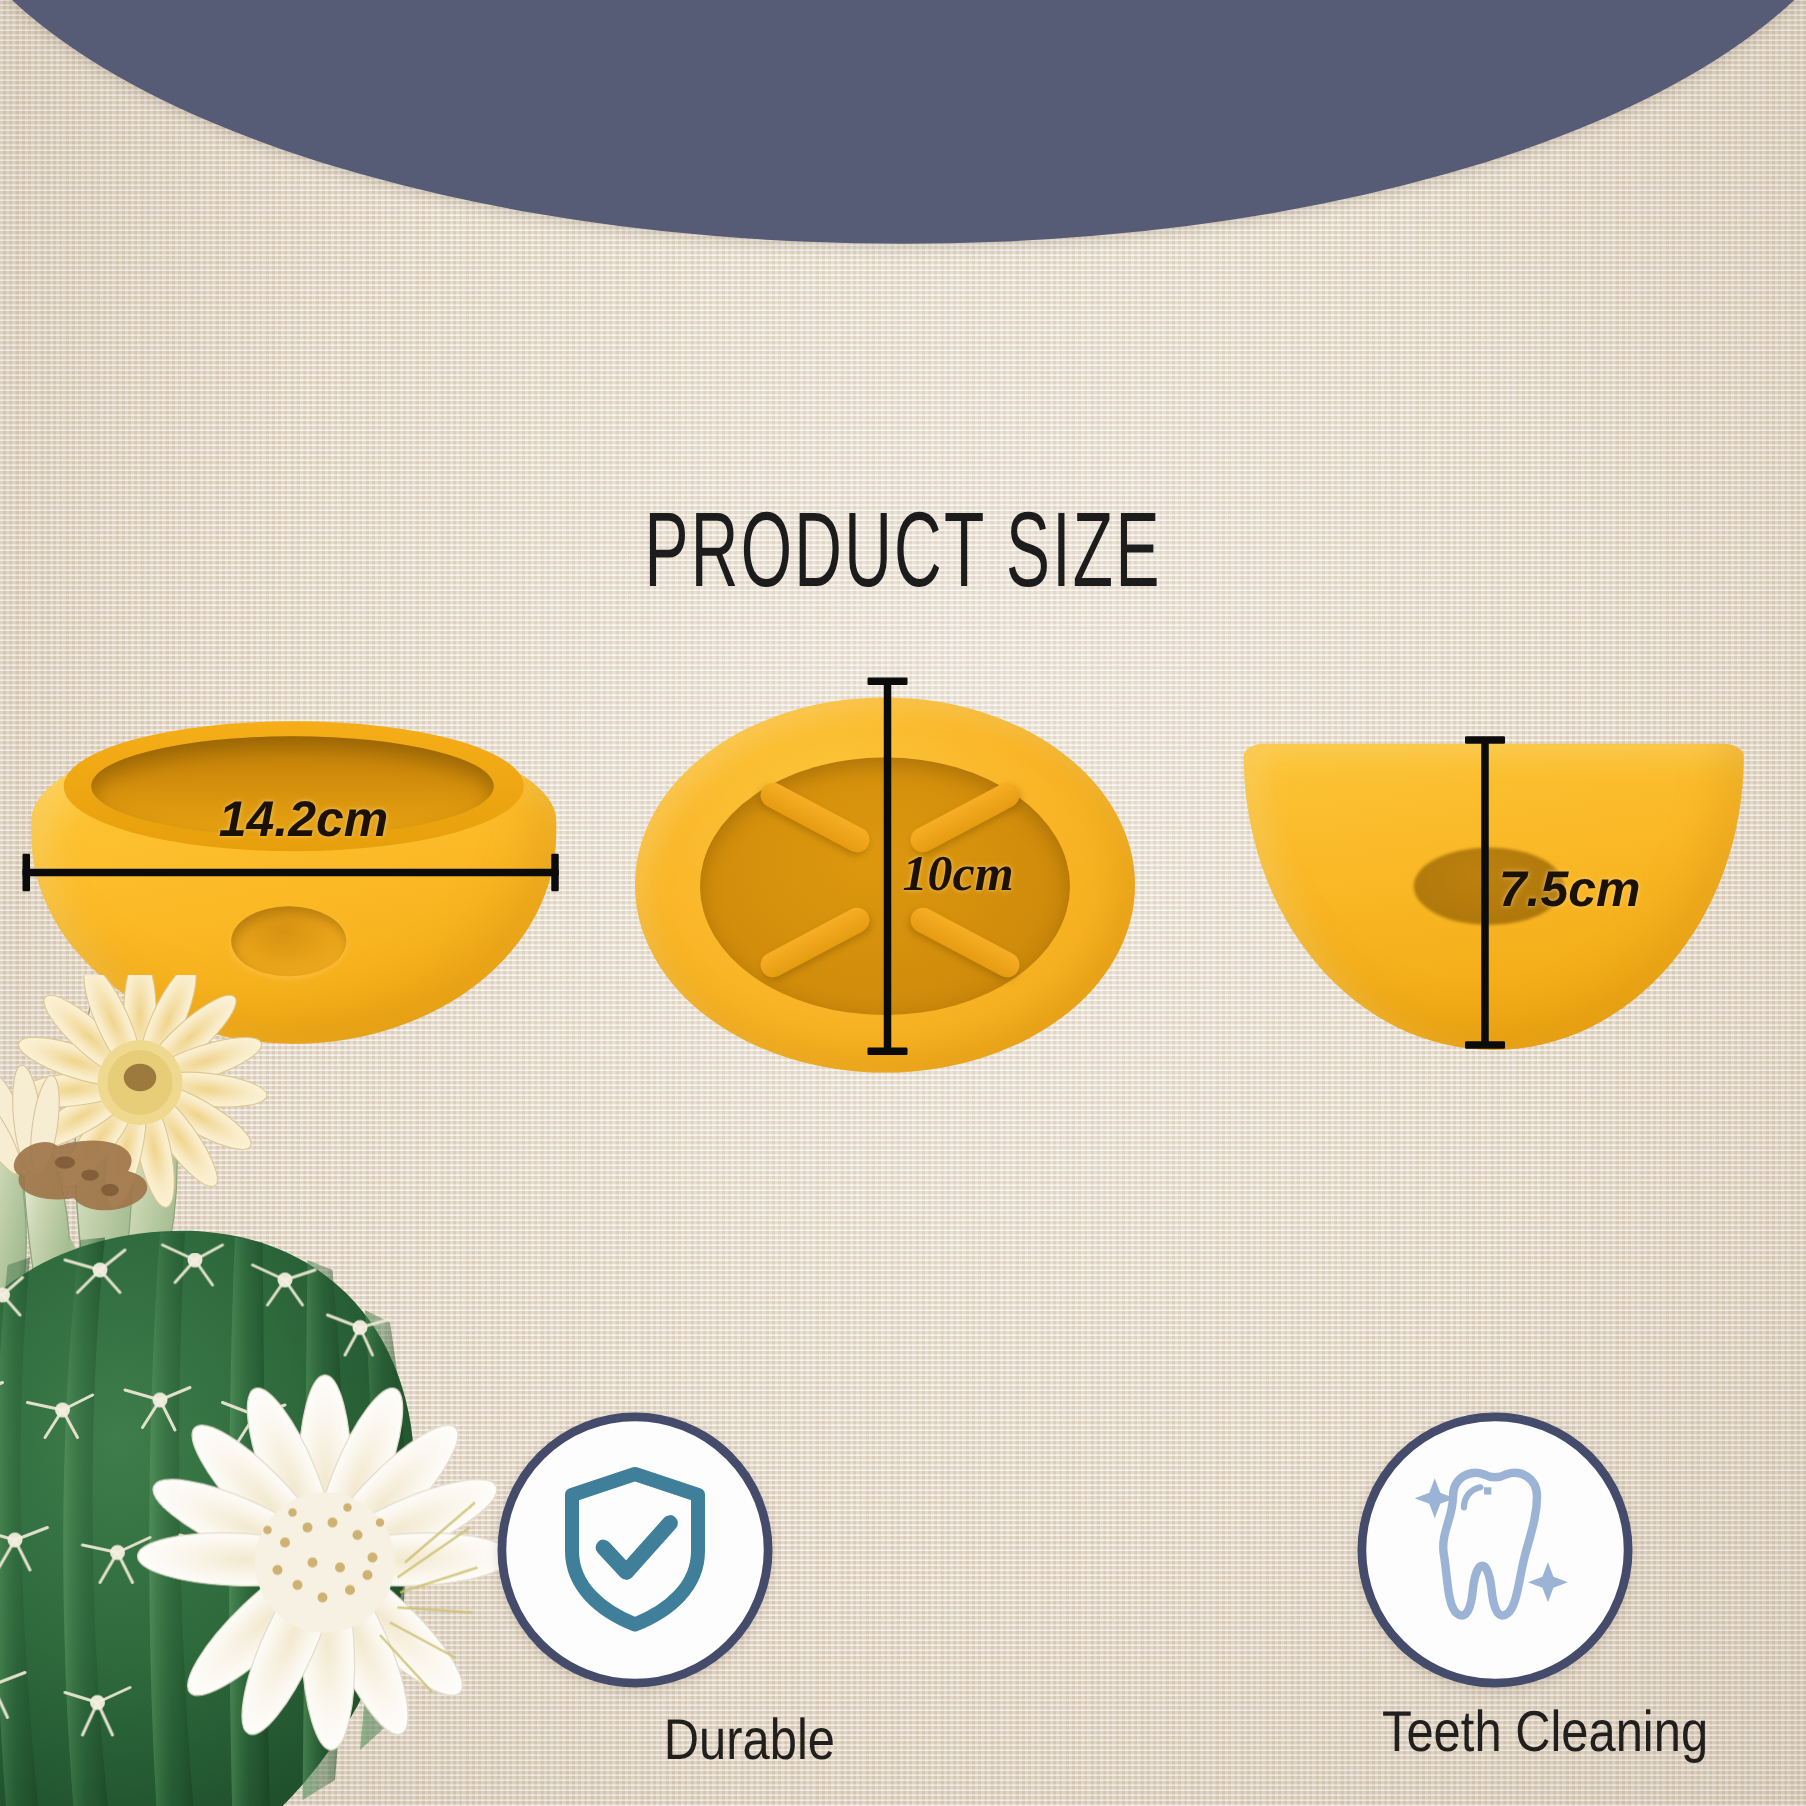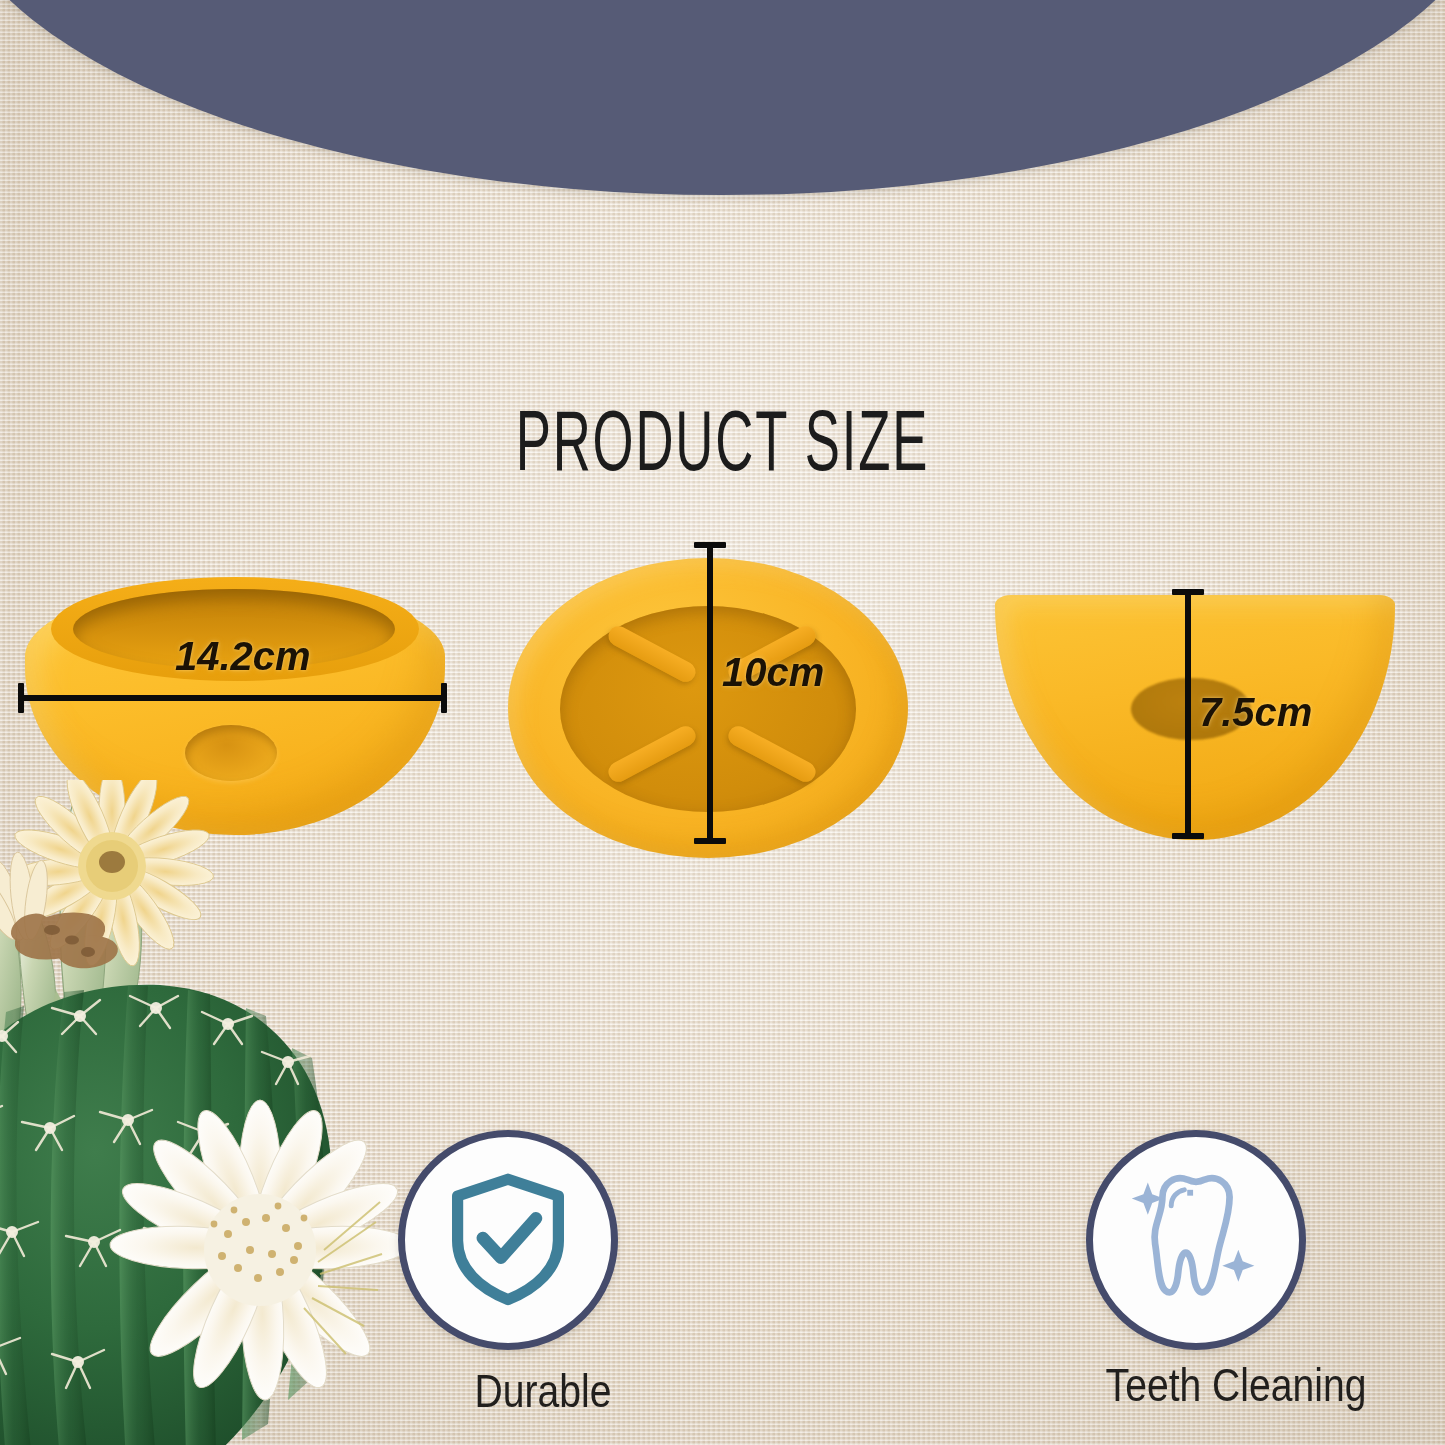--- a/index.html
+++ b/index.html
@@ -216,21 +216,21 @@
   .features {
     position: absolute;
     left: 360px;
     top: 1128px;
     width: 1085px;
     height: 317px;
   }
   .feature {
     position: absolute;
     width: 320px;
-    text-align: center;
+    text-align: right;
   }
   #feature-0 { left: 10px;  top: 2px; }
   #feature-1 { left: 368px; top: 2px; }
   #feature-2 { left: 692px; top: 2px; }
 
   .feature-circle {
     width: 220px;
     height: 220px;
     margin: 0 auto;
     border-radius: 50%;
@@ -288,21 +288,21 @@
     <div class="ridge r1"></div>
     <div class="ridge r2"></div>
     <div class="ridge r3"></div>
     <div class="ridge r4"></div>
   </div>
 
   <div class="dim">
     <div class="dim-v-line" style="left:707px; top:545px; height:298px;"></div>
     <div class="dim-v-cap" style="left:694px; top:542px;"></div>
     <div class="dim-v-cap" style="left:694px; top:838px;"></div>
-    <div class="dim-label" style="left:722px; top:650px;">10cm</div>
+    <div class="dim-label" style="left:722px; top:675px;font-family:Liberation Serif, serif;">10cm</div>
   </div>
 
   <div class="product" id="product-3">
     <div class="side-body"></div>
     <div class="side-dimple"></div>
   </div>
 
   <div class="dim">
     <div class="dim-v-line" style="left:1185px; top:592px; height:246px;"></div>
     <div class="dim-v-cap" style="left:1172px; top:589px;"></div>

